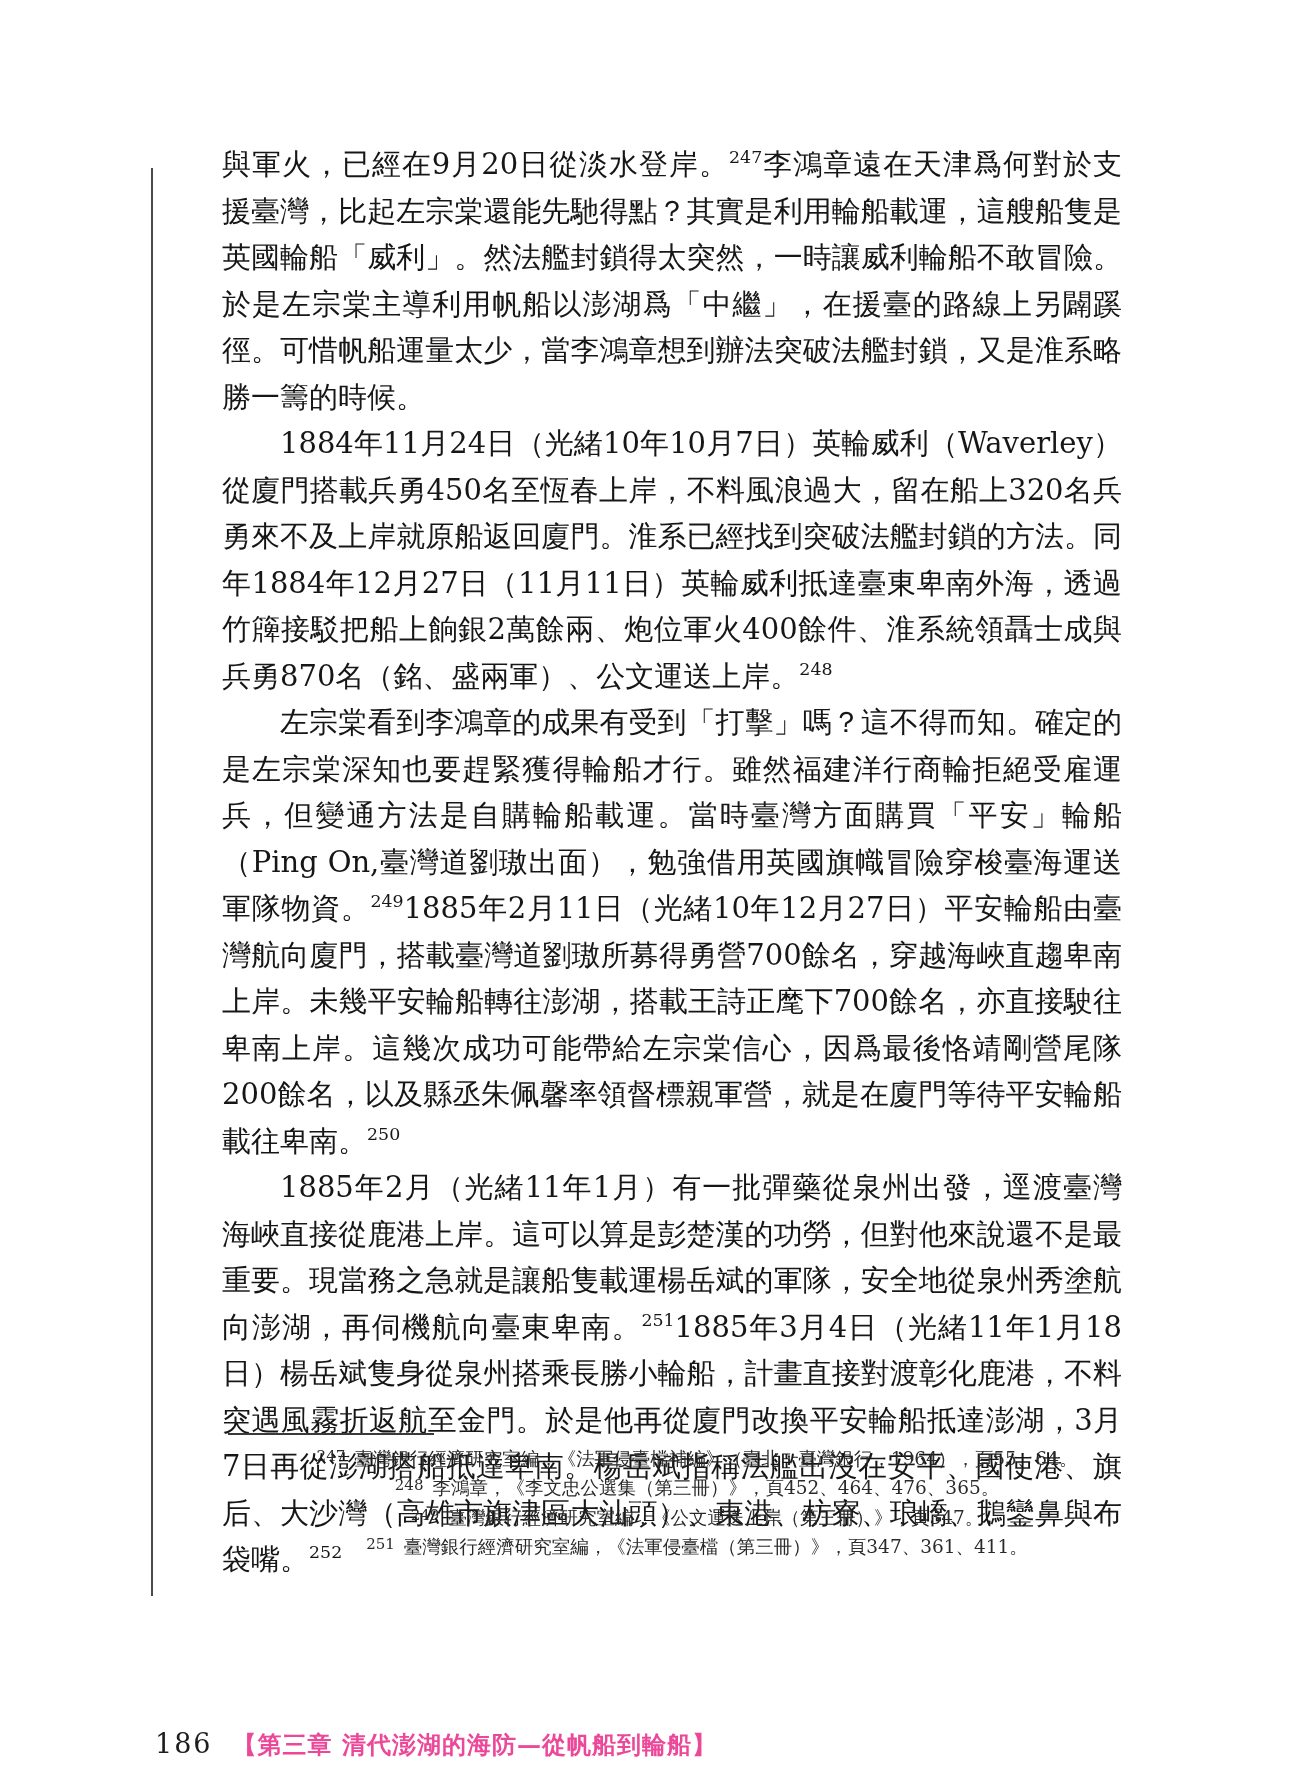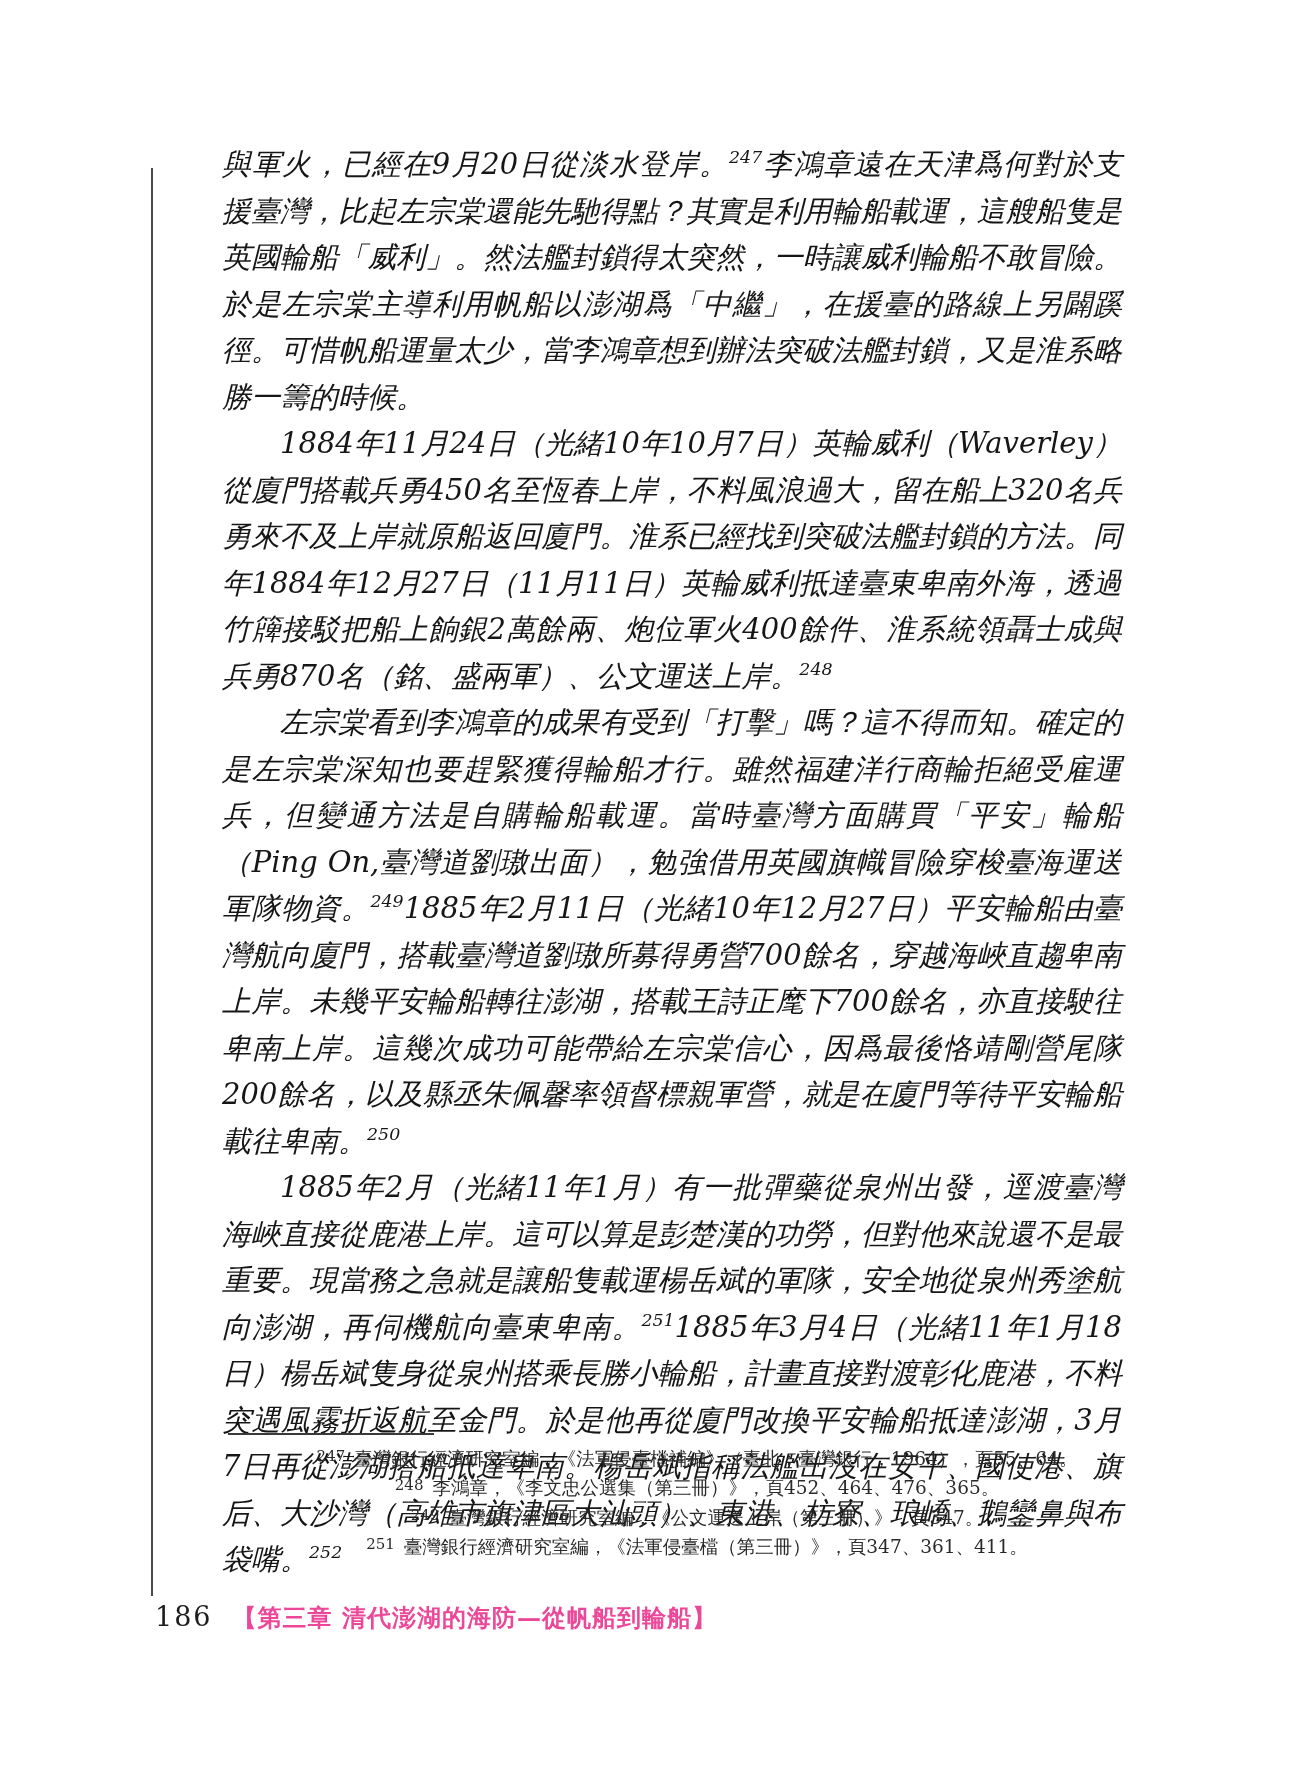--- a/index.html
+++ b/index.html
@@ -24,21 +24,20 @@
   .main-text {
     position: absolute;
     left: 222px;
     top: 141px;
     width: 900px;
     font-size: 29px;
     line-height: 46.5px;
     text-align: justify;
     text-justify: inter-ideograph;
     color: #161616;
-    font-style: italic;
   }
   .para { margin: 0; }
   .para.indent { text-indent: 2em; }
   .fn-ref {
     font-size: 0.60em;
     vertical-align: super;
     line-height: 0;
     letter-spacing: 0;
   }
   .fn-sep {
@@ -63,21 +62,21 @@
   .fn-num {
     display: inline-block;
     font-size: 15px;
     vertical-align: 4px;
     margin-right: 9px;
     color: #2a2a2a;
   }
   .footer {
     position: absolute;
     left: 155px;
-    top: 1601px;
+    top: 1728px;
     display: flex;
     align-items: baseline;
     gap: 20px;
   }
   .footer-page {
     font-size: 27px;
     letter-spacing: 2px;
     color: #1d1d1d;
   }
   .footer-chapter {

